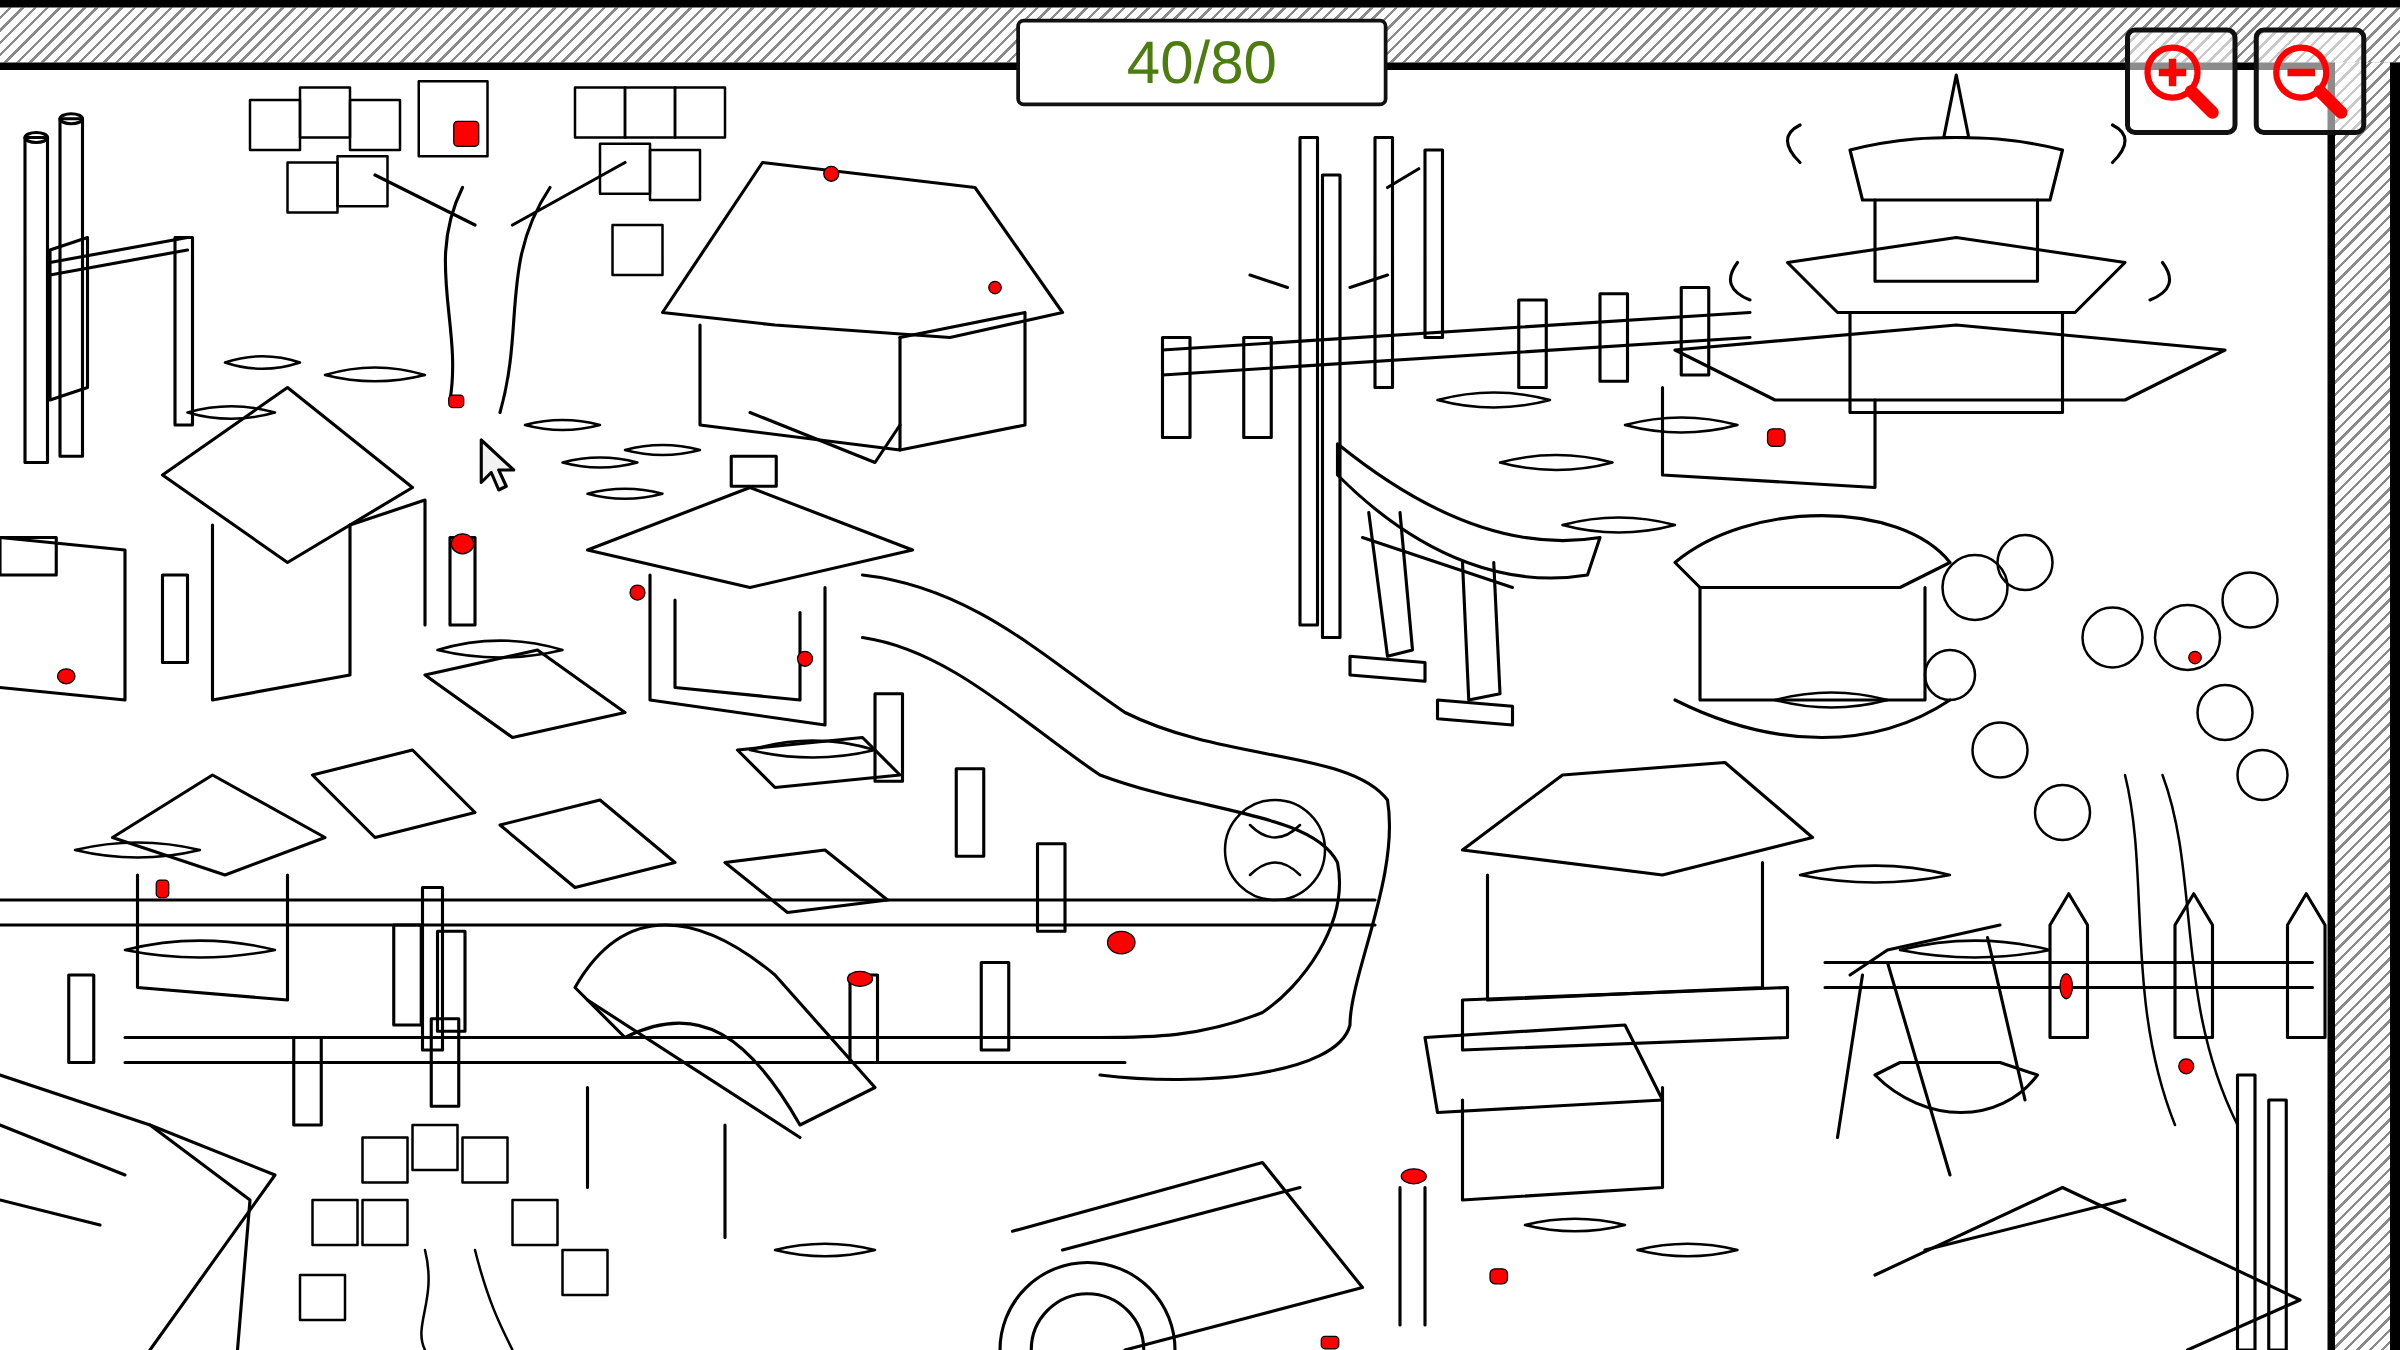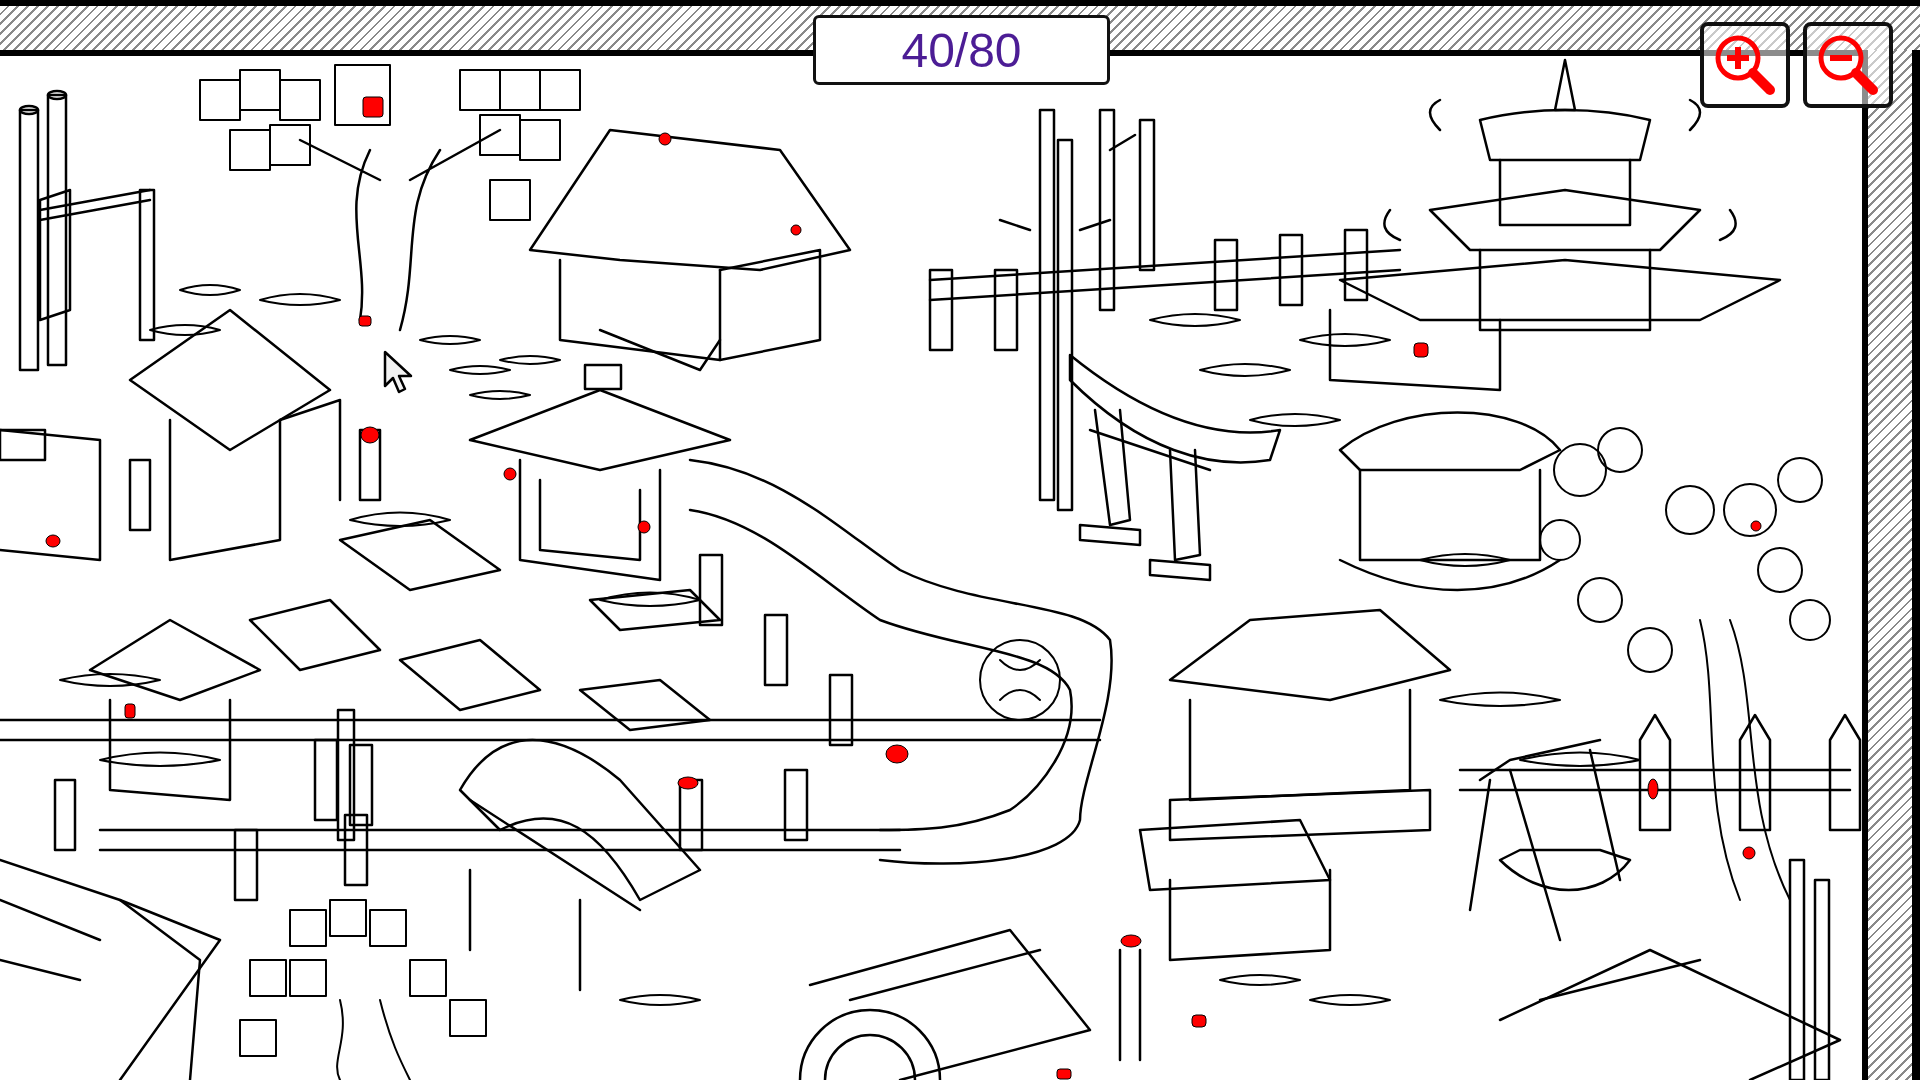--- a/index.html
+++ b/index.html
@@ -20,21 +20,21 @@
     #scene {
       position: absolute; left: 0; top: 56px; width: 1862px; height: 1024px;
       background: #fff; overflow: hidden;
     }
     #scene svg { position: absolute; left: 0; top: 0; }
 
     #counter {
       position: absolute; left: 813px; top: 15px; width: 297px; height: 70px;
       background: #fff; border: 3px solid #111; border-radius: 6px; box-sizing: border-box;
       display: flex; align-items: center; justify-content: center;
-      color: #4c1d95; font-size: 48px; letter-spacing: 0px; z-index: 5;
+      color: #4d7c0f; font-size: 48px; letter-spacing: 0px; z-index: 5;
     }
 
     .zoom-btn {
       position: absolute; top: 22px; width: 90px; height: 86px;
       border: 4px solid #111; border-radius: 8px; box-sizing: border-box;
       background: rgba(255,255,255,0.55); z-index: 5; cursor: pointer;
     }
     #zoom-in { left: 1700px; }
     #zoom-out { left: 1803px; }
     .zoom-btn svg { position: absolute; left: 4px; top: 4px; }

